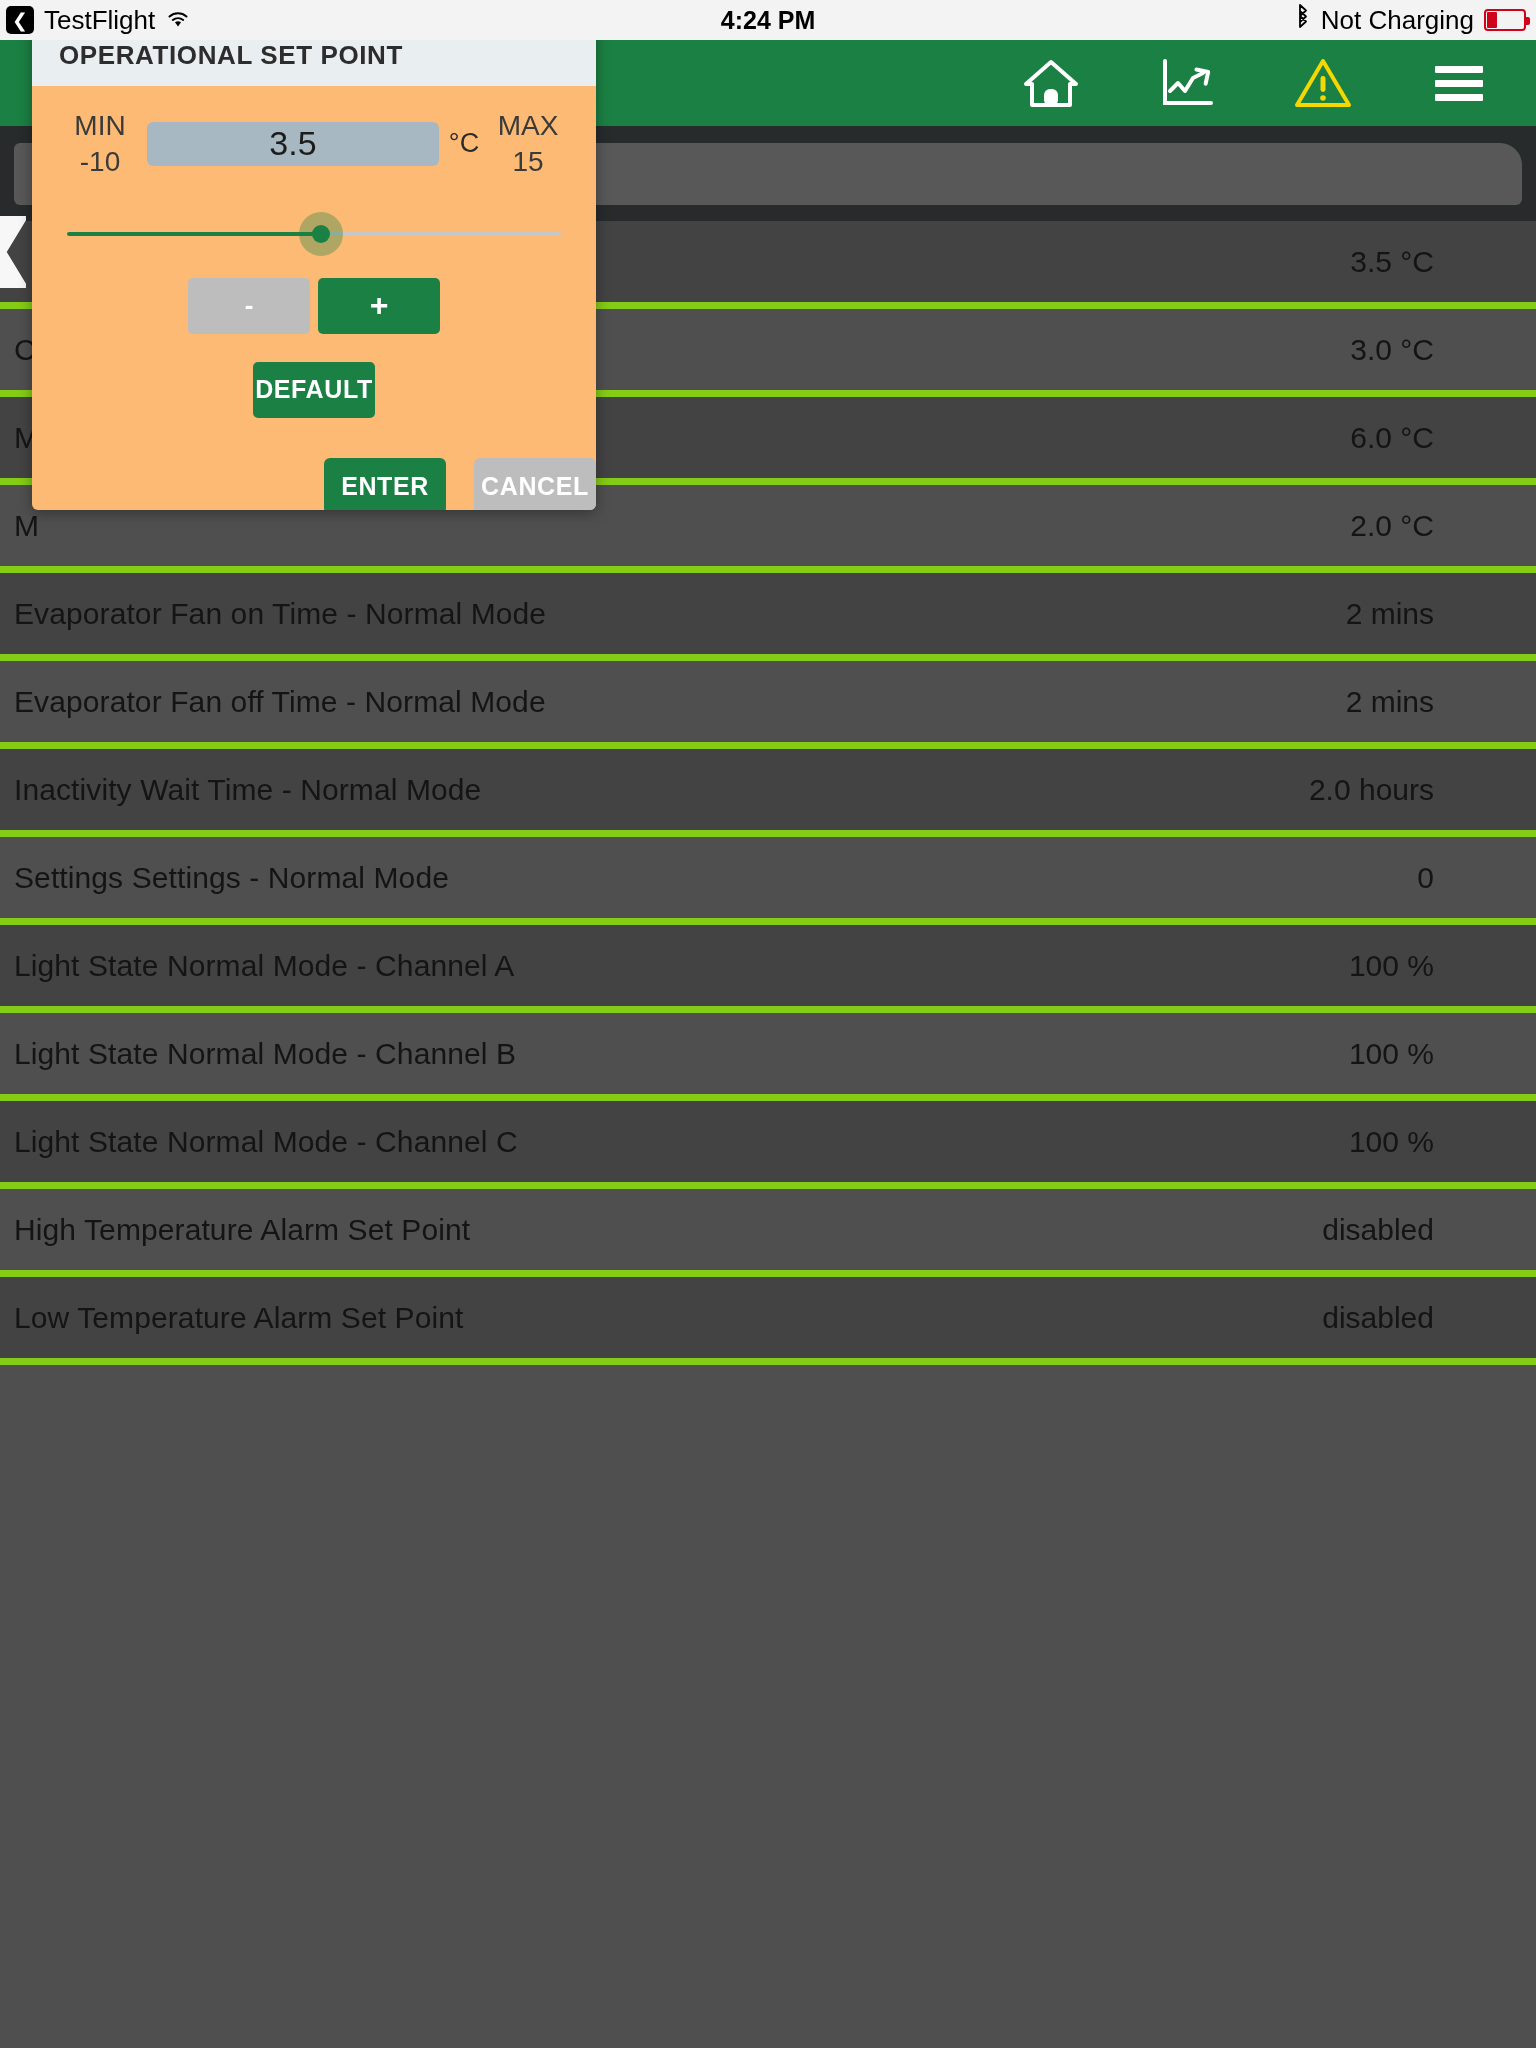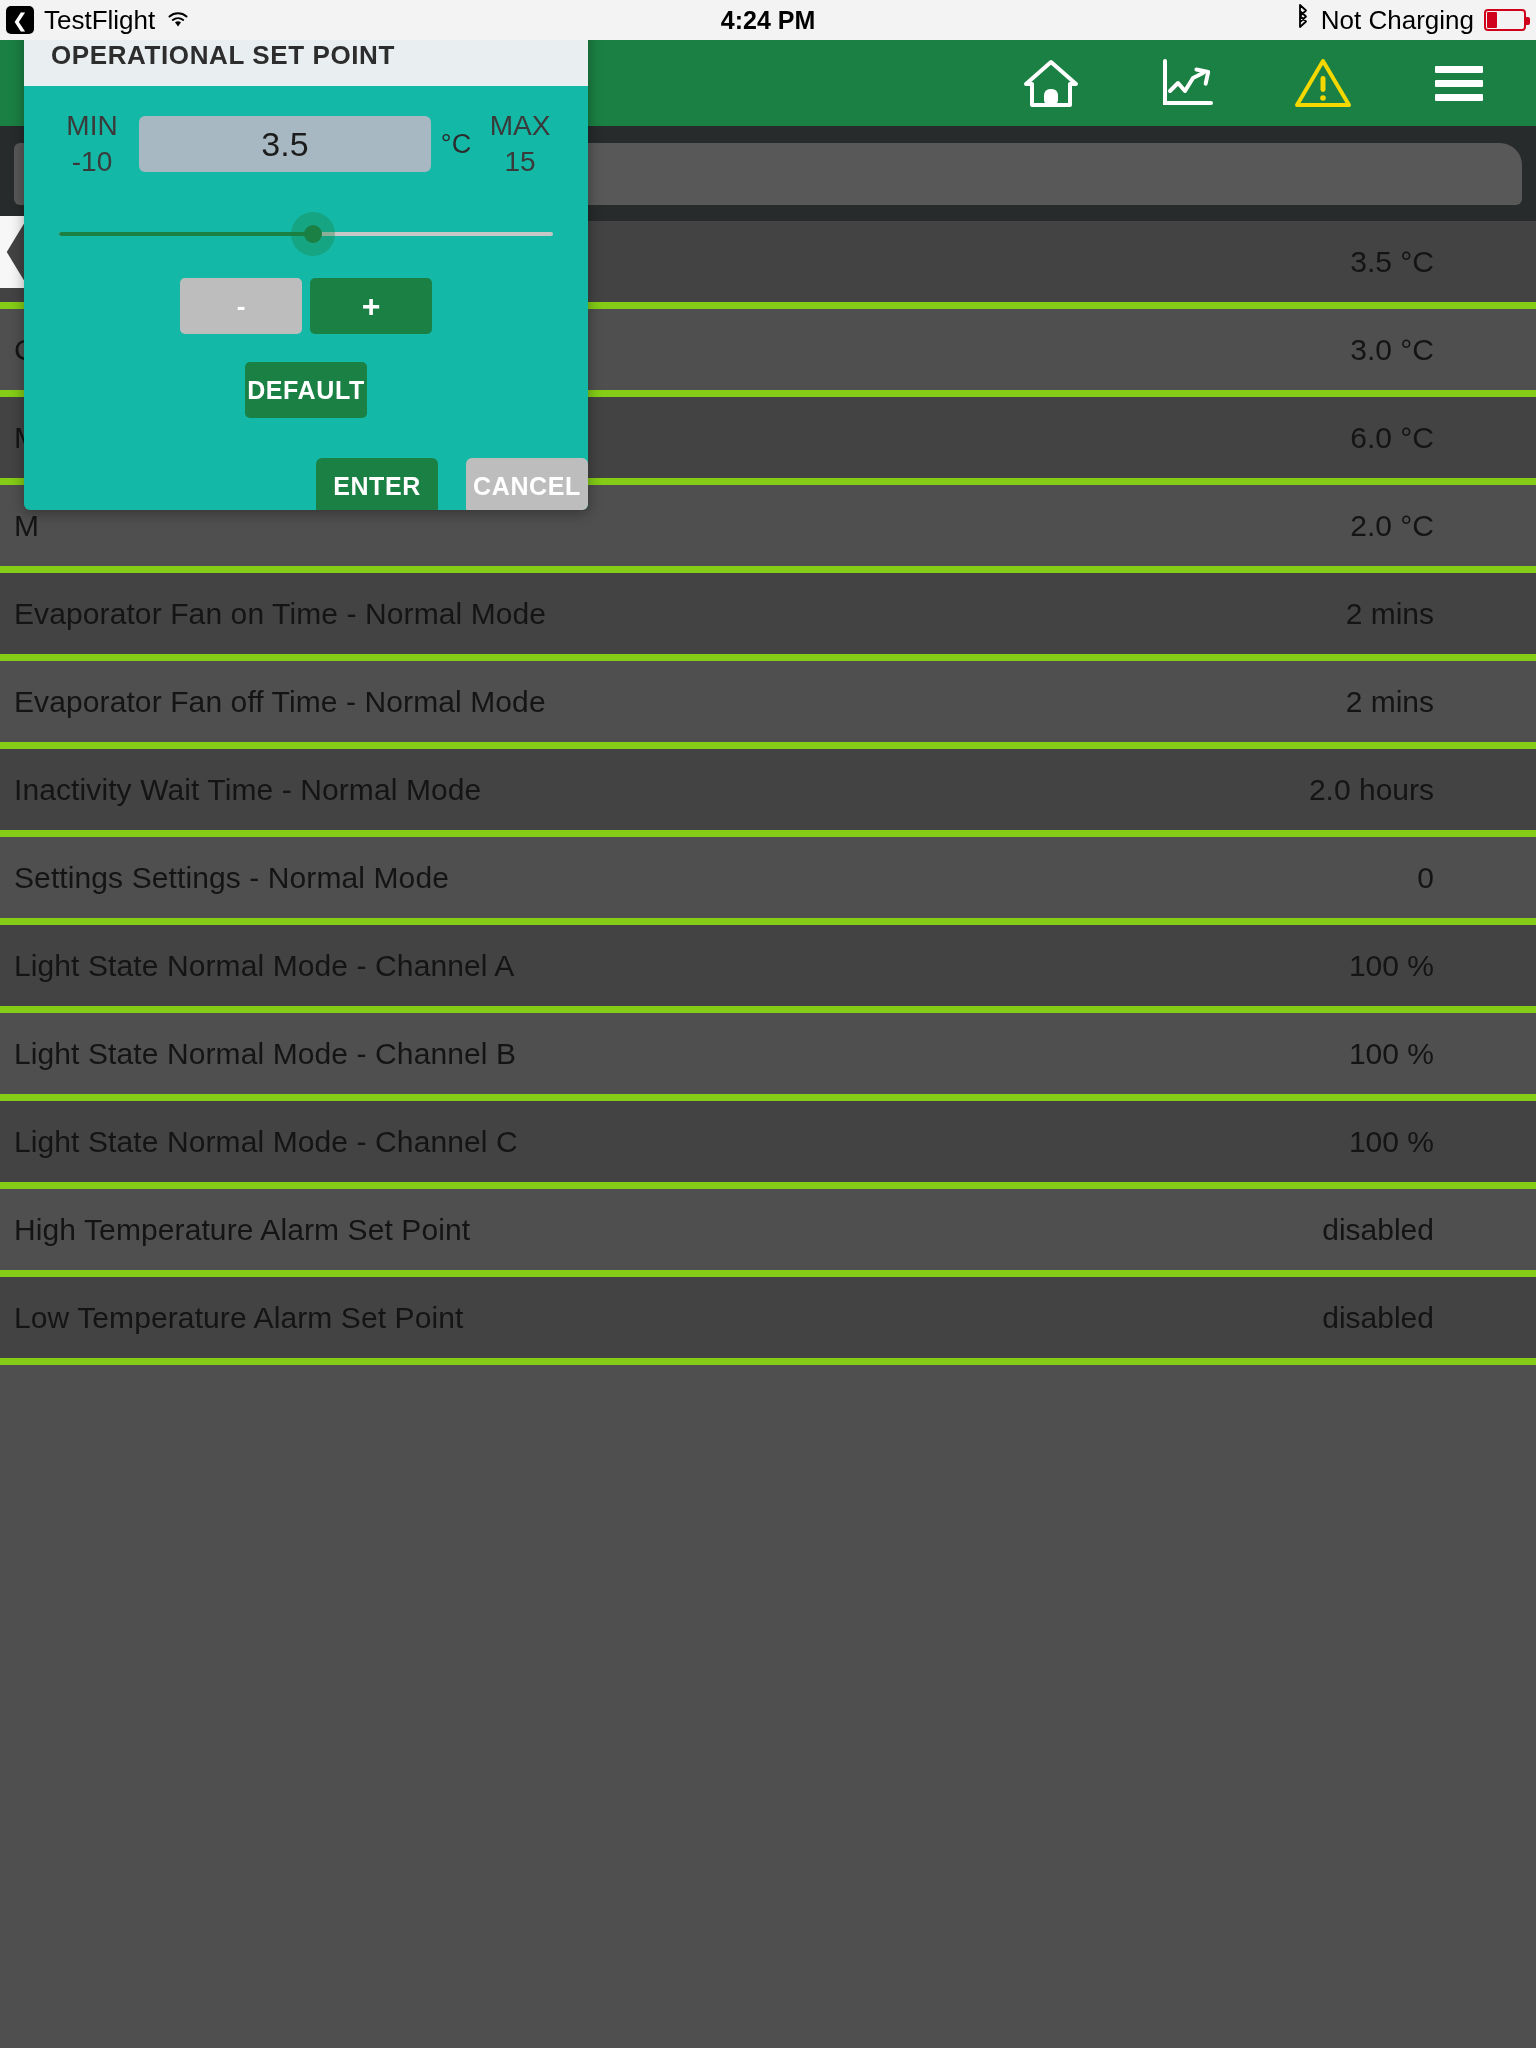--- a/index.html
+++ b/index.html
@@ -87,22 +87,22 @@
   .row.norm{ background:#4f4f4f; }
   .row .label{ flex:1; letter-spacing:.1px; }
   .row .value{ text-align:right; padding-right:88px; white-space:nowrap; }
   #list-footer{
     position:absolute; left:0; top:1437px; width:1536px; height:611px;
     background:#4f4f4f; z-index:4;
   }
 
   
   #setpoint-dialog{
-    position:absolute; left:24px; top:24px; width:564px; height:486px;
-    background:#14b8a6; border-radius:6px; z-index:50;
+    position:absolute; left:32px; top:24px; width:564px; height:486px;
+    background:#fdba74; border-radius:6px; z-index:50;
     box-shadow:0 3px 14px rgba(0,0,0,.35);
     overflow:hidden;
   }
   #dialog-titlebar{
     height:62px; background:#e9eef0;
     display:flex; align-items:center; padding-left:27px;
   }
   #dialog-title{
     font-size:26px; font-weight:bold; color:#2d2d2d; letter-spacing:.6px;
   }
@@ -112,21 +112,21 @@
     display:flex; align-items:center; justify-content:center;
     margin-top:22px; padding:0 18px; gap:0;
   }
   .limit{
     width:86px; text-align:center; color:#3a3a3a; line-height:1.28;
     font-size:28px;
   }
   .limit .cap{ display:block; }
   .limit .num{ display:block; }
   #setpoint-input{
-    width:292px; height:56px; background:#a8b8c2; border-radius:6px;
+    width:292px; height:44px; background:#a8b8c2; border-radius:6px;
     display:flex; align-items:center; justify-content:center;
     font-size:34px; color:#1c1c1c; margin:8px 4px;
   }
   #unit-label{
     width:42px; text-align:center; font-size:27px; color:#2c2c2c;
   }
 
   
   #slider-wrap{
     margin:34px 35px 0 35px; height:40px; position:relative;

